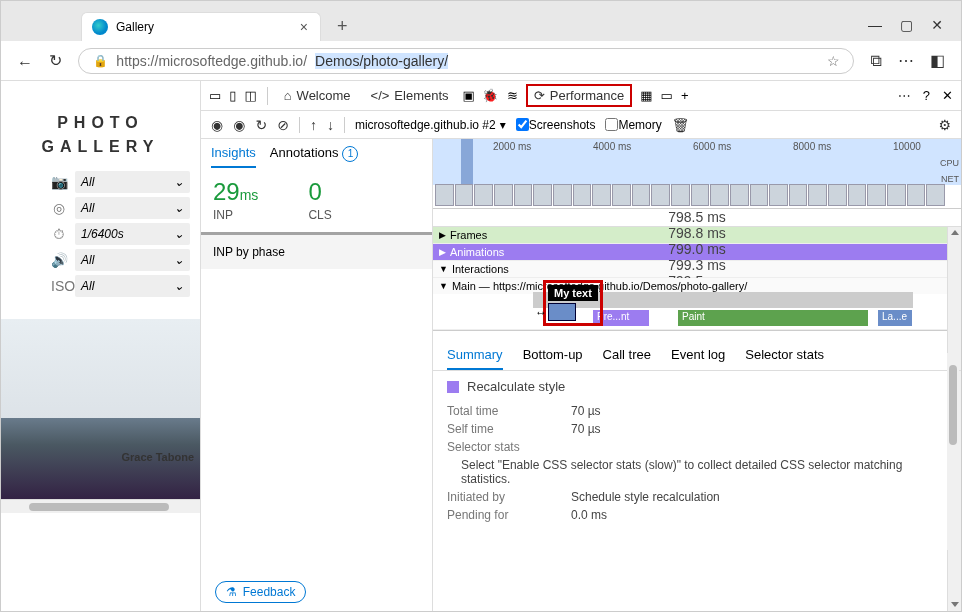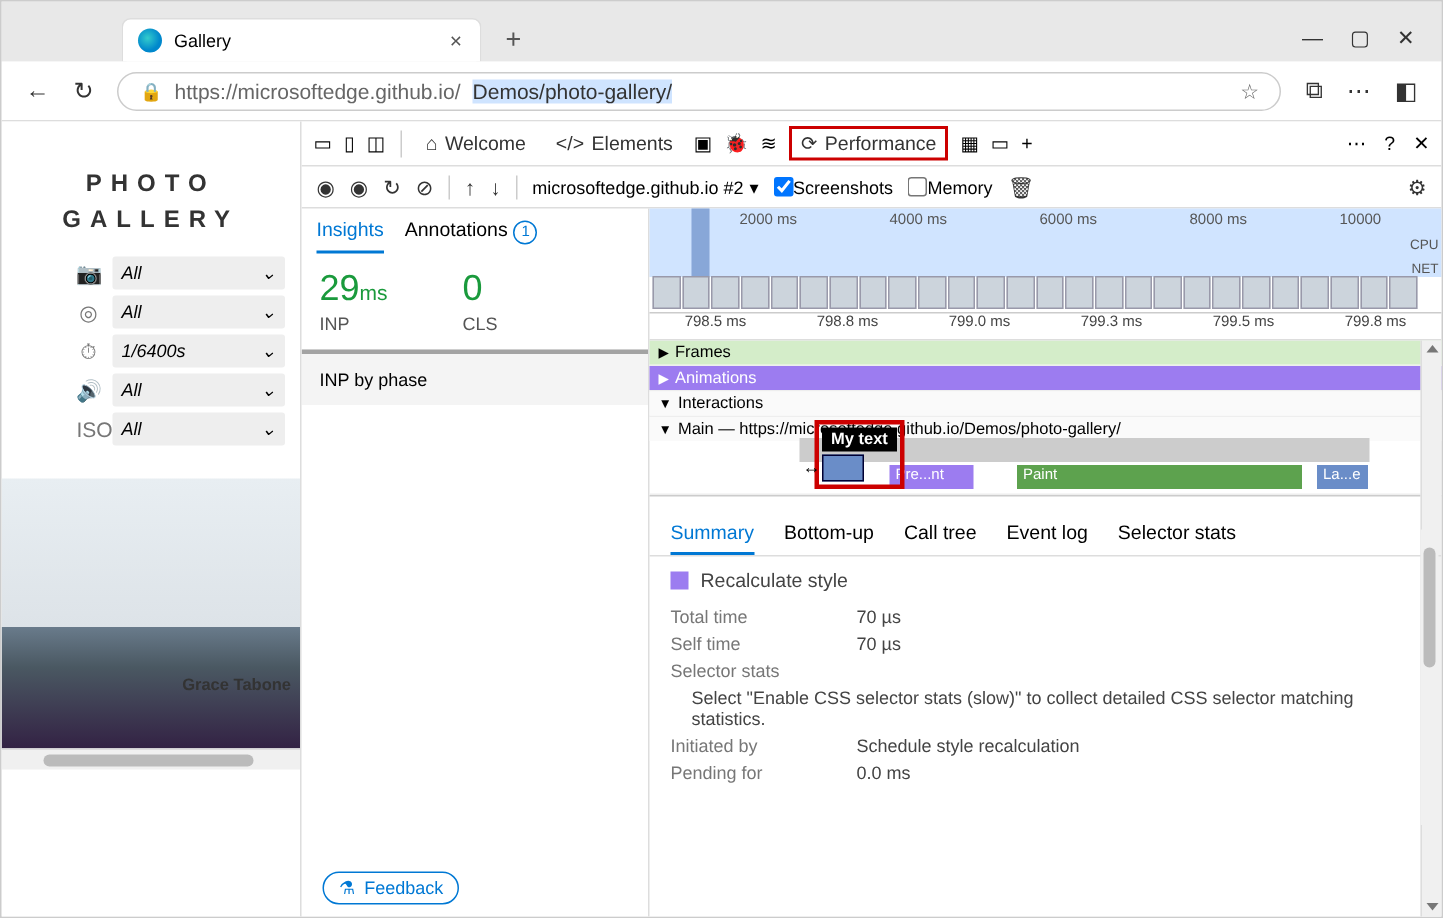--- a/index.html
+++ b/index.html
@@ -65,21 +65,21 @@
 
 
 .timeline { flex: 1; display: flex; flex-direction: column; position: relative; }
 .overview { height: 70px; border-bottom: 1px solid #ccc; background: linear-gradient(#d0e4ff, #d0e4ff 46px, #fff 46px); position: relative; }
 .ov-tick { position: absolute; top: 2px; font-size: 10px; color: #555; }
 .ov-labels { position: absolute; right: 2px; top: 16px; font-size: 9px; color: #555; line-height: 1.8; display: flex; flex-direction: column; align-items: flex-end; }
 .ov-selection { position: absolute; top: 0; left: 28px; width: 12px; height: 46px; background: #6a8dc8; opacity: 0.7; }
 .ov-filmstrip { position: absolute; bottom: 0; left: 0; right: 14px; height: 26px; display: flex; gap: 1px; padding: 2px; }
 .ov-frame { flex: 1; background: #ccd4dc; border: 1px solid #99a; }
 
-.ruler { height: 18px; display: flex; font-size: 10px; color: #444; border-bottom: 1px solid #ddd; position: relative; }
+.ruler { height: 18px; display: flex; font-size: 14px; color: #444; border-bottom: 1px solid #ddd; position: relative; flex-direction: column; }
 .ruler span { flex: 1; text-align: center; }
 
 .track { border-bottom: 1px solid #eee; font-size: 11px; }
 .track-head { padding: 2px 6px; background: #fafafa; display: flex; align-items: center; gap: 4px; }
 .track-head.green { background: #d4edc9; }
 .track-head.purple { background: #9c7cf0; color: #fff; }
 .tri { font-size: 9px; }
 .frames-body { background: #eaf7e0; text-align: center; font-size: 10px; padding: 2px; color: #444; }
 
 .main-track { position: relative; height: 52px; }

